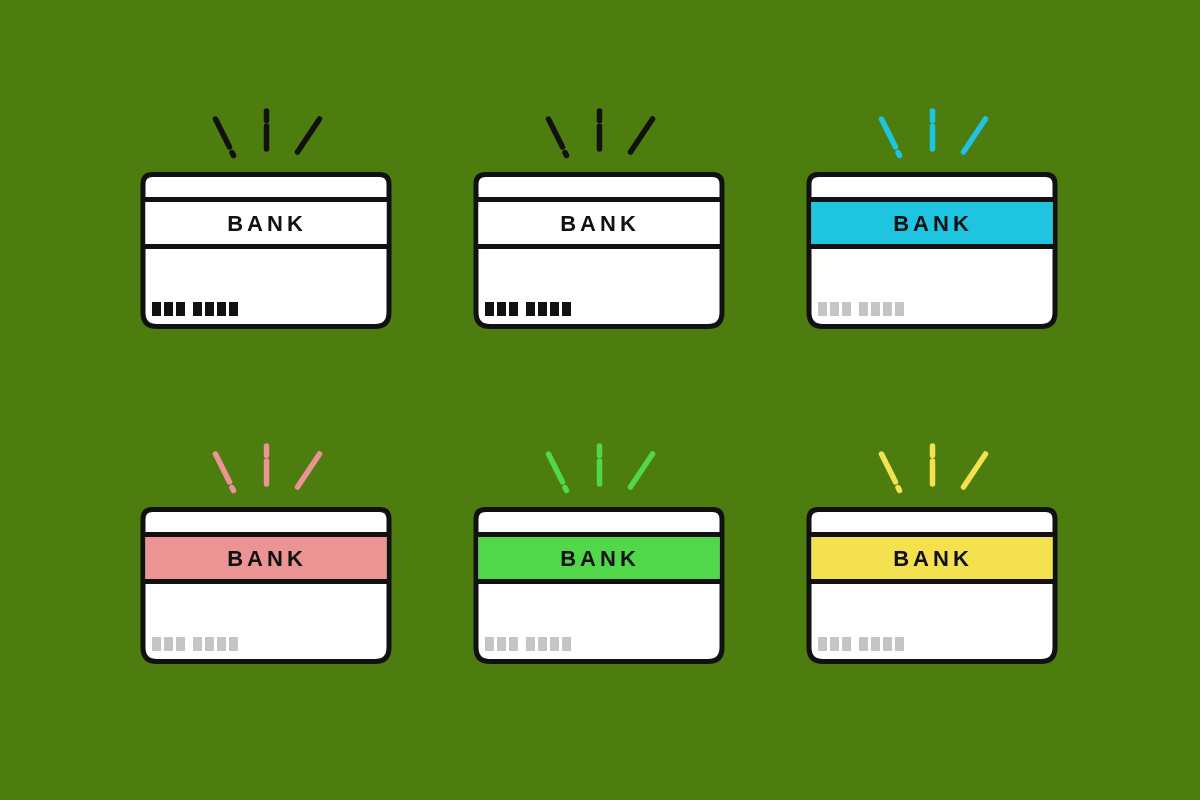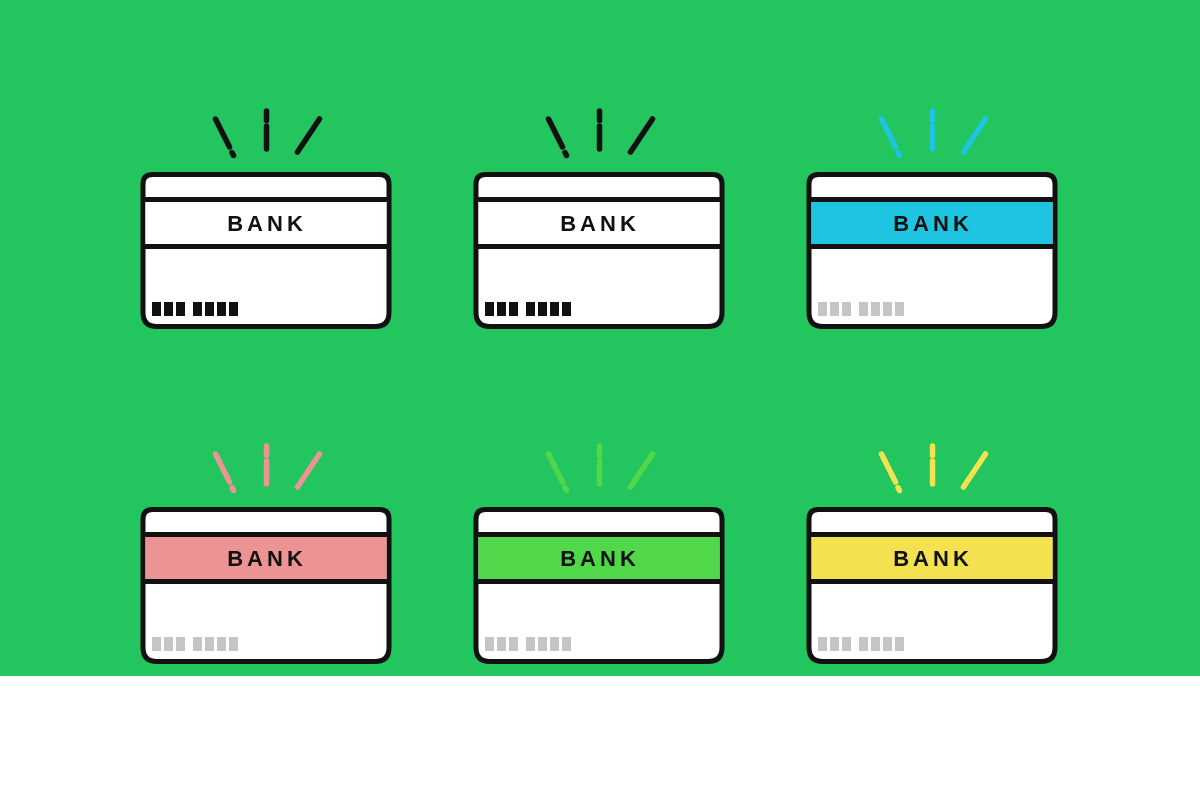--- a/index.html
+++ b/index.html
@@ -7,22 +7,22 @@
     padding: 0;
     width: 1200px;
     height: 800px;
     background: #ffffff;
     overflow: hidden;
     font-family: "Liberation Sans", sans-serif;
   }
   .canvas {
     position: relative;
     width: 1200px;
-    height: 676px;
-    background: #22c55e;
+    height: 800px;
+    background: #4d7c0f;
   }
   .cell {
     position: absolute;
     width: 300px;
     height: 250px;
   }
   .cell svg { display: block; width: 300px; height: 250px; }
 
   .ray {
     stroke: var(--ray, #111111);

